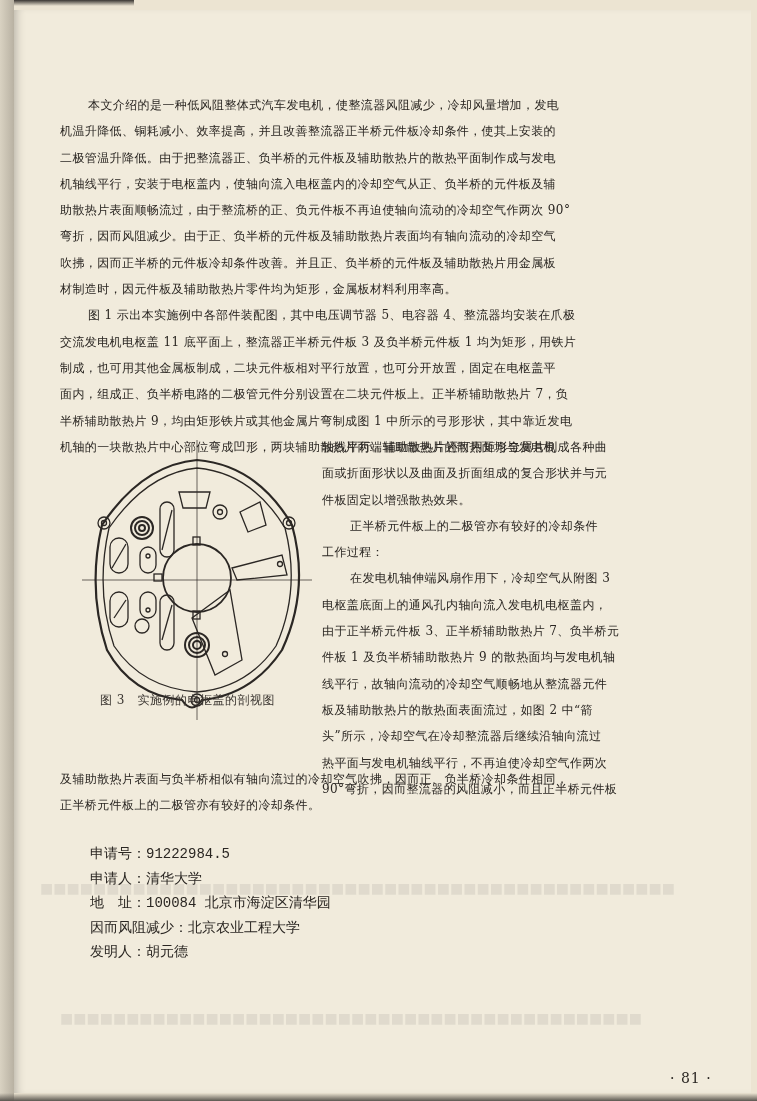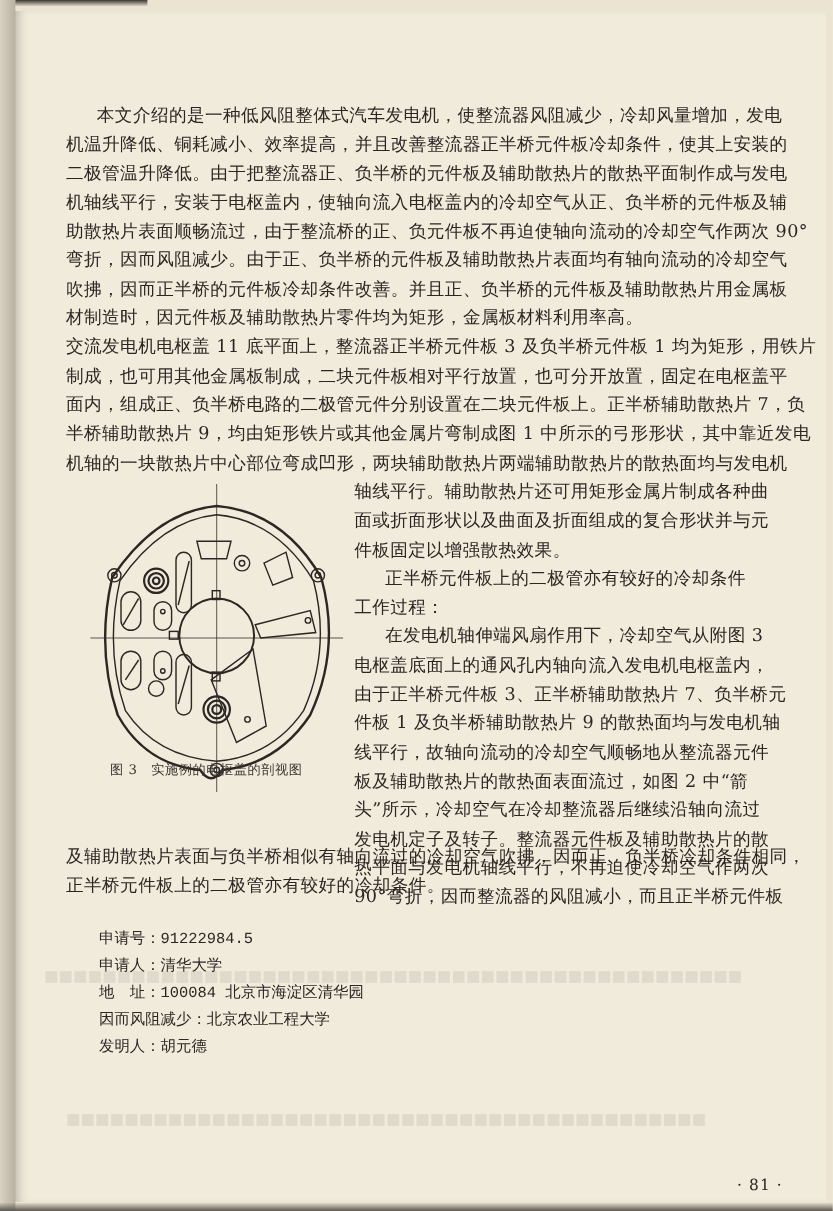--- a/index.html
+++ b/index.html
@@ -20,21 +20,21 @@
   }
   .bottomedge {
     position: absolute; left: 0; bottom: 0; width: 757px; height: 8px;
     background: linear-gradient(rgba(80,76,70,0), #5a564f);
   }
   .leftedge {
     position: absolute; left: 0; top: 0; width: 14px; height: 1101px;
     background: linear-gradient(90deg, #d9d2c2, #b8b1a2);
   }
   .text {
-    position: absolute; font-size: 16px; line-height: 26.3px;
+    position: absolute; font-size: 12px; line-height: 26.3px;
     letter-spacing: 0.4px; white-space: nowrap;
   }
   .para-top { left: 60px; top: 92px; width: 650px; }
   .line { display: block; height: 26.3px; }
   .indent { padding-left: 28px; }
   .right-col { left: 322px; top: 408px; }
   .right-line { display: block; height: 26.3px; }
   .figure {
     position: absolute; left: 82px; top: 440px; width: 230px; height: 280px;
   }
@@ -64,41 +64,41 @@
 
 <div class="text para-top">
   <span class="line indent">本文介绍的是一种低风阻整体式汽车发电机，使整流器风阻减少，冷却风量增加，发电</span>
   <span class="line">机温升降低、铜耗减小、效率提高，并且改善整流器正半桥元件板冷却条件，使其上安装的</span>
   <span class="line">二极管温升降低。由于把整流器正、负半桥的元件板及辅助散热片的散热平面制作成与发电</span>
   <span class="line">机轴线平行，安装于电枢盖内，使轴向流入电枢盖内的冷却空气从正、负半桥的元件板及辅</span>
   <span class="line">助散热片表面顺畅流过，由于整流桥的正、负元件板不再迫使轴向流动的冷却空气作两次 90°</span>
   <span class="line">弯折，因而风阻减少。由于正、负半桥的元件板及辅助散热片表面均有轴向流动的冷却空气</span>
   <span class="line">吹拂，因而正半桥的元件板冷却条件改善。并且正、负半桥的元件板及辅助散热片用金属板</span>
   <span class="line">材制造时，因元件板及辅助散热片零件均为矩形，金属板材料利用率高。</span>
+  <span class="line indent">图 1 示出本实施例中各部件装配图，其中电压调节器 5、电容器 4、整流器均安装在爪极</span>
   <span class="line">交流发电机电枢盖 11 底平面上，整流器正半桥元件板 3 及负半桥元件板 1 均为矩形，用铁片</span>
   <span class="line">制成，也可用其他金属板制成，二块元件板相对平行放置，也可分开放置，固定在电枢盖平</span>
   <span class="line">面内，组成正、负半桥电路的二极管元件分别设置在二块元件板上。正半桥辅助散热片 7，负</span>
   <span class="line">半桥辅助散热片 9，均由矩形铁片或其他金属片弯制成图 1 中所示的弓形形状，其中靠近发电</span>
   <span class="line">机轴的一块散热片中心部位弯成凹形，两块辅助散热片两端辅助散热片的散热面均与发电机</span>
 </div>
 
 <div class="text right-col" style="top:434px; left:322px;">
   <span class="right-line">轴线平行。辅助散热片还可用矩形金属片制成各种曲</span>
   <span class="right-line">面或折面形状以及曲面及折面组成的复合形状并与元</span>
   <span class="right-line">件板固定以增强散热效果。</span>
   <span class="right-line" style="padding-left:28px">正半桥元件板上的二极管亦有较好的冷却条件</span>
   <span class="right-line">工作过程：</span>
   <span class="right-line" style="padding-left:28px">在发电机轴伸端风扇作用下，冷却空气从附图 3</span>
   <span class="right-line">电枢盖底面上的通风孔内轴向流入发电机电枢盖内，</span>
   <span class="right-line">由于正半桥元件板 3、正半桥辅助散热片 7、负半桥元</span>
   <span class="right-line">件板 1 及负半桥辅助散热片 9 的散热面均与发电机轴</span>
   <span class="right-line">线平行，故轴向流动的冷却空气顺畅地从整流器元件</span>
   <span class="right-line">板及辅助散热片的散热面表面流过，如图 2 中“箭</span>
   <span class="right-line">头”所示，冷却空气在冷却整流器后继续沿轴向流过</span>
-  <span class="right-line">发电机定子及转子。整流器元件板及辅助散热片的散</span>
   <span class="right-line">热平面与发电机轴线平行，不再迫使冷却空气作两次</span>
   <span class="right-line">90°弯折，因而整流器的风阻减小，而且正半桥元件板</span>
 </div>
 
 <div class="figure">
   <svg width="230" height="280" viewBox="0 0 230 280" fill="none" stroke="#2b2724" stroke-width="1.3">
 
     <path d="M20 85 Q 60 25 115 20 Q 175 25 210 85 Q 228 150 200 210 Q 170 255 120 260 Q 110 275 100 260 Q 50 255 25 210 Q 5 150 20 85 Z" stroke-width="2.2"></path>
     <path d="M27 88 Q 65 33 115 28 Q 170 33 203 88 Q 219 150 194 206 Q 165 248 115 252 Q 60 248 32 206 Q 13 150 27 88 Z"></path>
 

